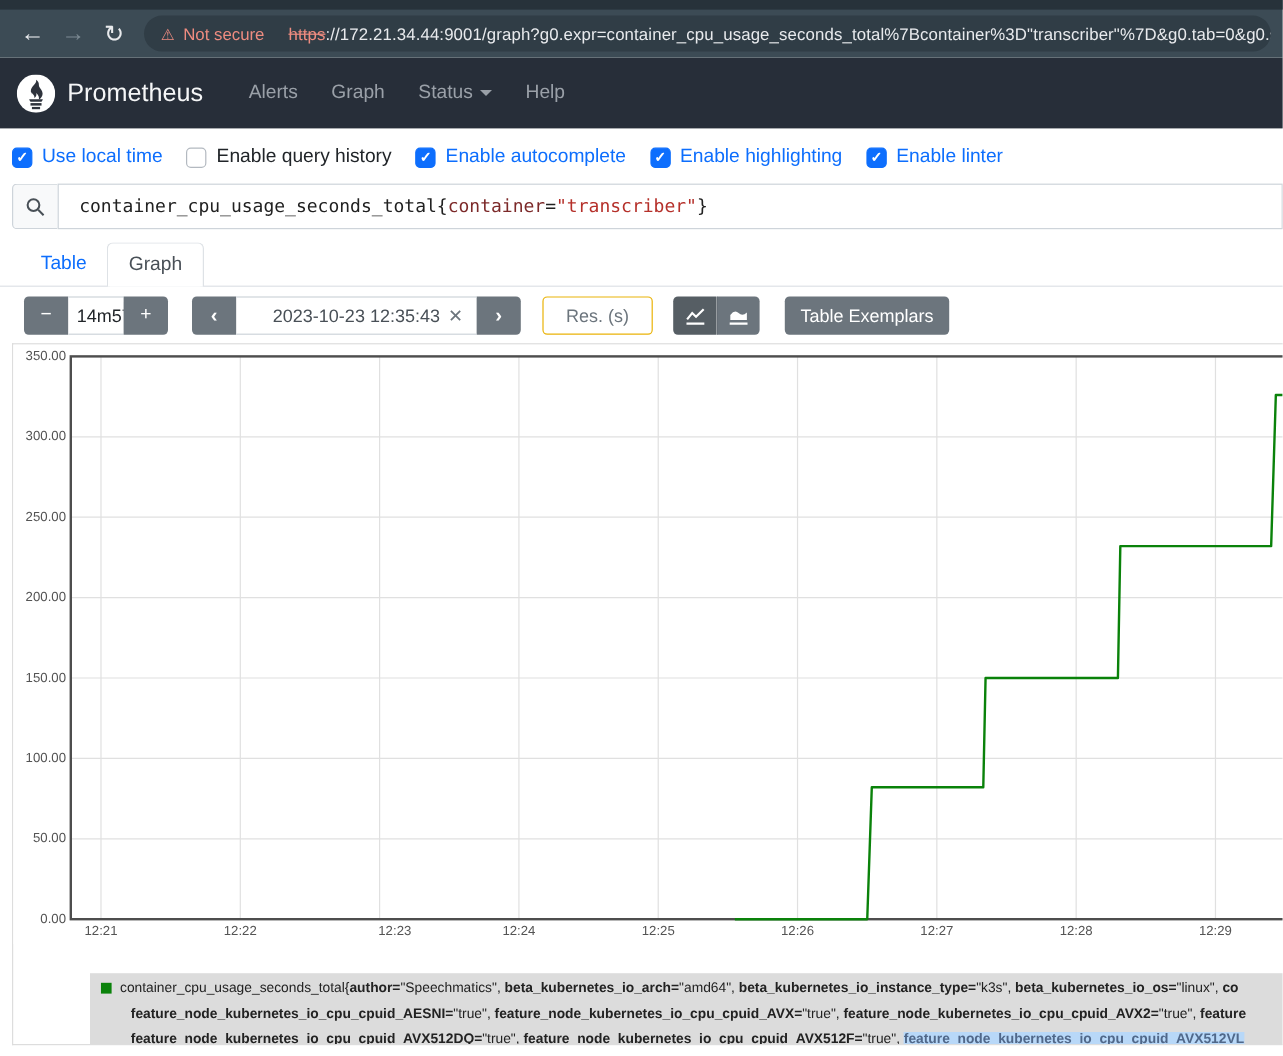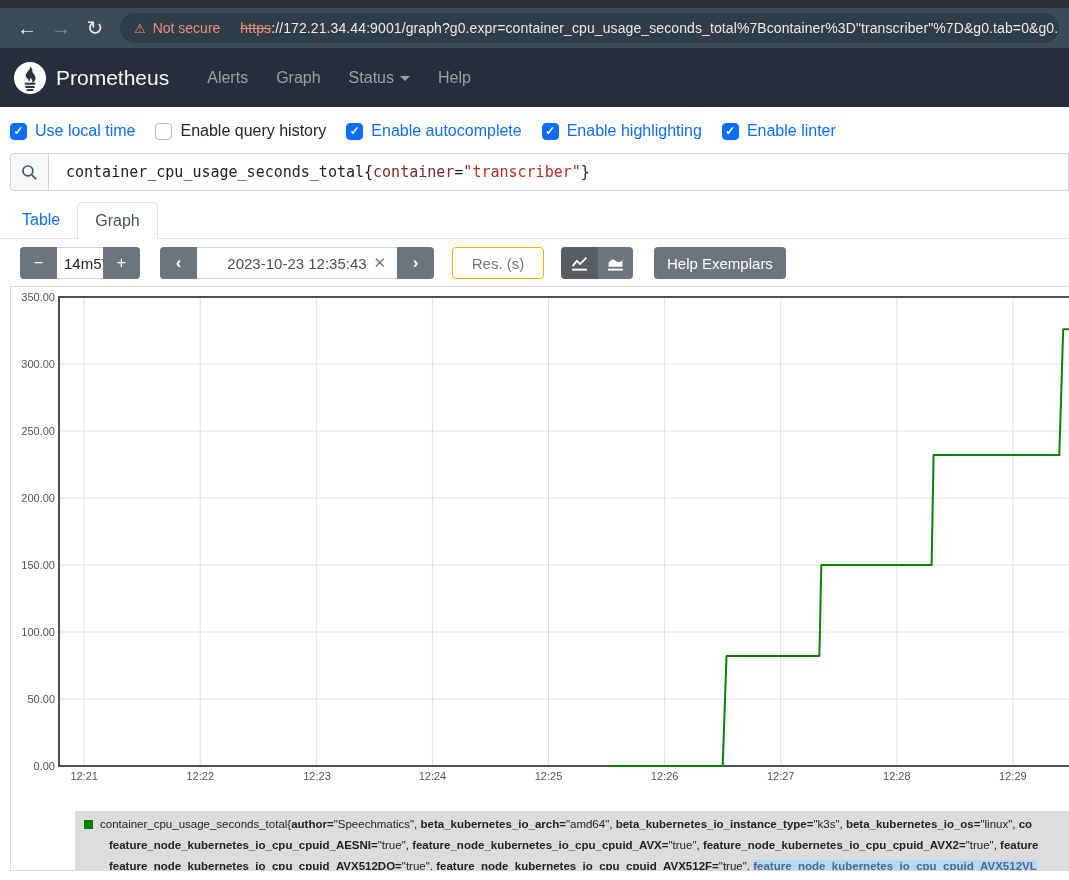--- a/index.html
+++ b/index.html
@@ -42,21 +42,21 @@
   .qbar { display:flex; margin-left:10px; height:38px; }
   .q-icon-box { width:38px; border:1px solid #ced4da; border-right:none; border-radius:4px 0 0 4px;
                 background:#f8f9fa; display:flex; align-items:center; justify-content:center; }
   .q-input { flex:1; border:1px solid #ced4da; display:flex; align-items:center; padding-left:17px;
              font-family:"DejaVu Sans Mono", monospace; font-size:15px; color:#212121;
              background:#fff; overflow:hidden; white-space:pre; }
   .tok-label { color:#7c2929; }
   .tok-string { color:#b5302a; }
 
   
-  .tabs { display:flex; margin-top:11px; border-bottom:1px solid #dee2e6; padding-left:5px; }
+  .tabs { display:flex; margin-top:11px; border-bottom:1px solid #dee2e6; padding-left:17px; }
   .tab { padding:9px 17px; font-size:16px; cursor:pointer; }
   .tab.inactive { color:#0d6efd; }
   .tab.active { color:#495057; background:#fff; border:1px solid #dee2e6; border-bottom:none;
                 border-radius:5px 5px 0 0; margin-bottom:-1px; }
 
   
   .controls { display:flex; align-items:center; margin:8px 0 0 20px; gap:0; }
   .btn { background:#6c757d; color:#fff; border:none; height:32px; display:inline-flex;
          align-items:center; justify-content:center; cursor:pointer; font-size:16px; }
   .btn.active-dark { background:#565e64; }
@@ -190,21 +190,21 @@
         <line x1="1" y1="13.8" x2="15" y2="13.8" stroke="#fff" stroke-width="1.8"></line>
       </svg>
     </button>
     <button class="btn r-r">
       <svg width="17" height="17" viewBox="0 0 16 16">
         <path d="M1.5 11 L1.5 7 Q5 2.5 8 5.5 Q11 8.5 14.5 5 L14.5 11 Z" fill="#fff"></path>
         <line x1="1" y1="13.8" x2="15" y2="13.8" stroke="#fff" stroke-width="1.8"></line>
       </svg>
     </button>
   </div>
-  <button class="btn exemplars">Help Exemplars</button>
+  <button class="btn exemplars">Table Exemplars</button>
 </div>
 
 <div class="gpanel">
   <div class="chart-wrap" id="chart-wrap">
       <svg width="1058" height="500" viewBox="0 0 1058 500">
         <rect x="0" y="0" width="1058" height="500" fill="#ffffff"></rect>
         <line x1="48" y1="479" x2="1070" y2="479" stroke="#e0e0e0" stroke-width="1"></line>
         <line x1="48" y1="412" x2="1070" y2="412" stroke="#e0e0e0" stroke-width="1"></line>
         <line x1="48" y1="345" x2="1070" y2="345" stroke="#e0e0e0" stroke-width="1"></line>
         <line x1="48" y1="278" x2="1070" y2="278" stroke="#e0e0e0" stroke-width="1"></line>
@@ -227,21 +227,21 @@
       <div class="ytick" style="top: 473px;">0.00</div>
       <div class="ytick" style="top: 406px;">50.00</div>
       <div class="ytick" style="top: 339px;">100.00</div>
       <div class="ytick" style="top: 272px;">150.00</div>
       <div class="ytick" style="top: 205px;">200.00</div>
       <div class="ytick" style="top: 138px;">250.00</div>
       <div class="ytick" style="top: 71px;">300.00</div>
       <div class="ytick" style="top: 4px;">350.00</div>
       <div class="xtick" style="left: 51.1533px;">12:21</div>
       <div class="xtick" style="left: 167.245px;">12:22</div>
-      <div class="xtick" style="left: 284px;">12:23</div>
+      <div class="xtick" style="left: 296px;">12:23</div>
       <div class="xtick" style="left: 399.429px; text-align: center;">12:24</div>
       <div class="xtick" style="left: 515.521px;">12:25</div>
       <div class="xtick" style="left: 631.613px;">12:26</div>
       <div class="xtick" style="left: 747.705px;">12:27</div>
       <div class="xtick" style="left: 863.797px;">12:28</div>
       <div class="xtick" style="left: 979.889px;">12:29</div>
     </div>
   <div class="legend" id="legend">
       <div class="lg-line"><span class="lg-marker" style="background: rgb(10, 130, 10);"></span><span class="">container_cpu_usage_seconds_total{</span><span class="lg-b">author=</span><span class="">"Speechmatics", </span><span class="lg-b">beta_kubernetes_io_arch=</span><span class="">"amd64", </span><span class="lg-b">beta_kubernetes_io_instance_type=</span><span class="">"k3s", </span><span class="lg-b">beta_kubernetes_io_os=</span><span class="">"linux", </span><span class="lg-b">co</span></div>
       <div class="lg-line cont"><span class="lg-b">feature_node_kubernetes_io_cpu_cpuid_AESNI=</span><span class="">"true", </span><span class="lg-b">feature_node_kubernetes_io_cpu_cpuid_AVX=</span><span class="">"true", </span><span class="lg-b">feature_node_kubernetes_io_cpu_cpuid_AVX2=</span><span class="">"true", </span><span class="lg-b">feature</span></div>

